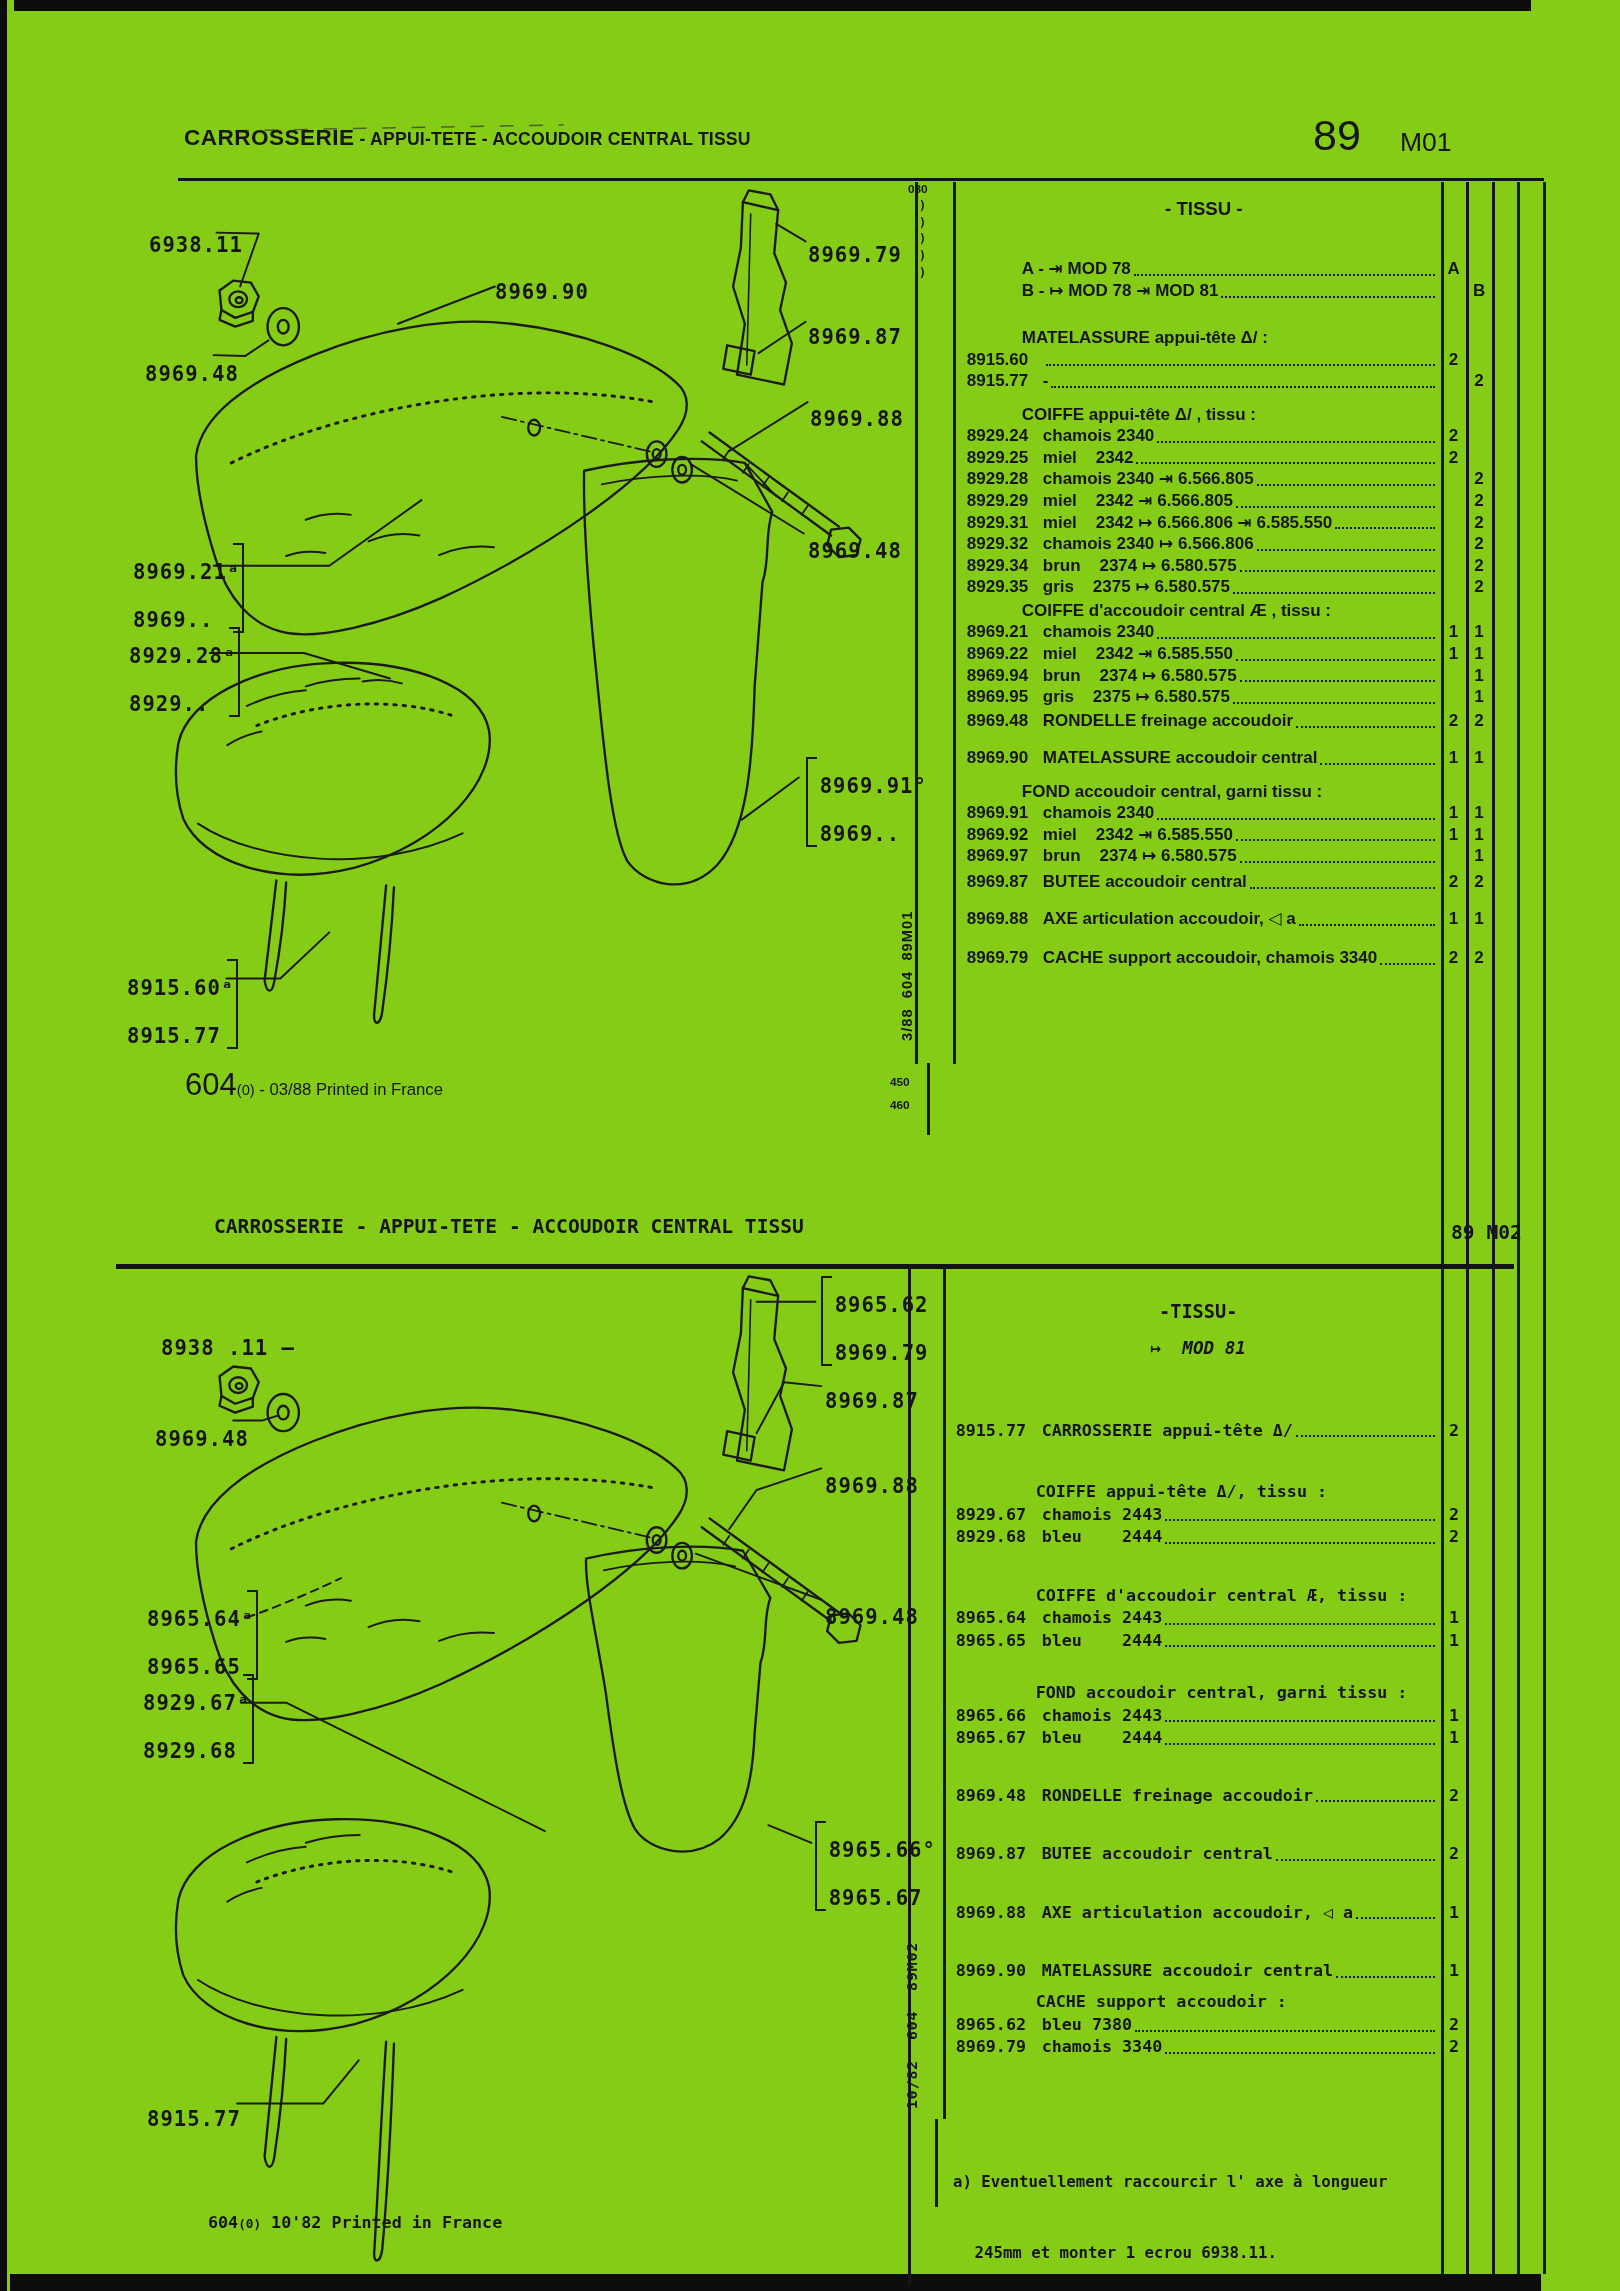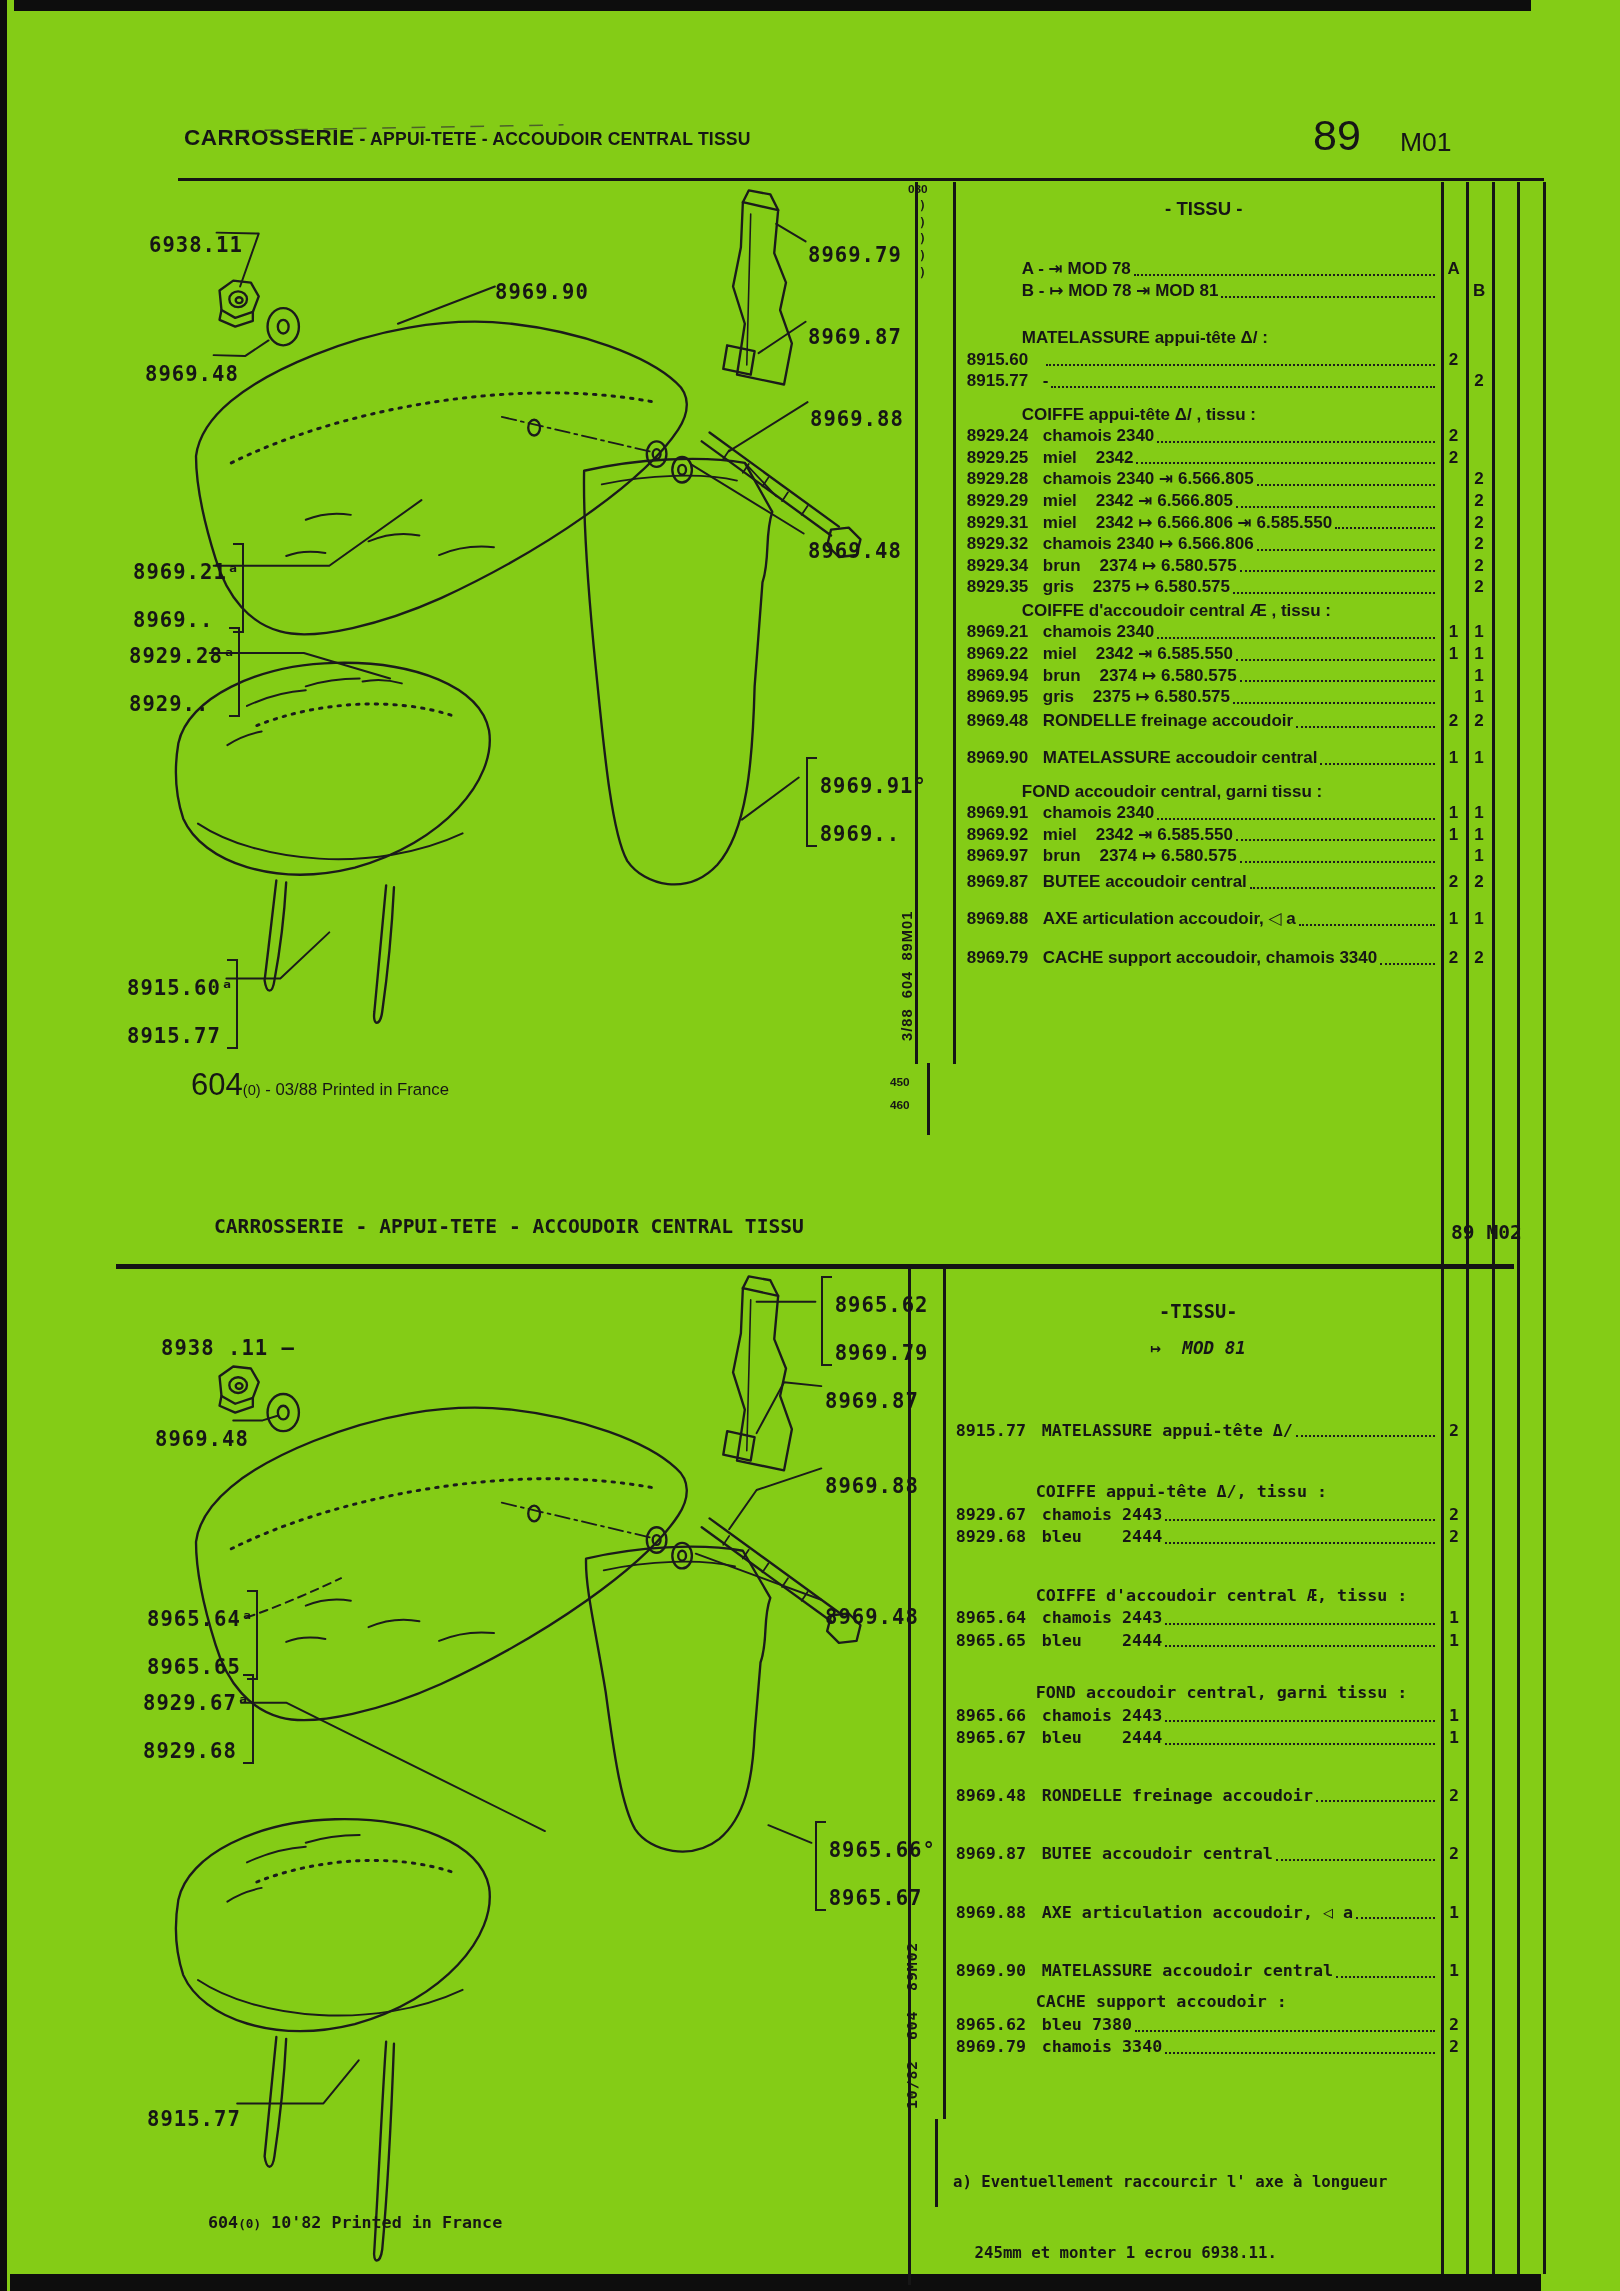--- a/index.html
+++ b/index.html
@@ -49,21 +49,21 @@
       border:2.9px solid #1b1b1b;border-left:none;}
   .callout.br-left{padding-left:13.7px;}
   .callout.br-left::before{content:"";position:absolute;left:0;top:3.9px;bottom:2px;width:8.8px;
       border:2.9px solid #1b1b1b;border-right:none;}
   
   .footnote{position:absolute;white-space:pre;}
   #fn1{left:939px;top:1068px;font:700 16.7px/22.5px "Liberation Sans","DejaVu Sans",sans-serif;}
   #fn2{left:953px;top:2123px;font:700 15.7px/23.5px "DejaVu Sans Mono",monospace;}
   .fn-l2{margin-left:21.6px;}
   
-  .print1{position:absolute;left:191px;top:1068px;}
+  .print1{position:absolute;left:185px;top:1068px;}
   .print1 .p-num{font:400 31px/33px "Liberation Sans",sans-serif;}
   .print1 .p-sub{font:400 14.7px/33px "Liberation Sans",sans-serif;}
   .print1 .p-rest{font:400 16.7px/33px "Liberation Sans",sans-serif;}
   .print2{position:absolute;left:208px;top:2213px;font:700 16.7px/19.6px "DejaVu Sans Mono",monospace;}
   .print2 .p-sub{font-size:12.7px;}
   svg{position:absolute;left:0;top:0;}
 </style>
 </head>
 <body>
 
@@ -401,21 +401,21 @@
         </div>
       </div>
   </div>
 
   <div id="t2" class="tbl">
     <div class="t-title">-TISSU-</div>
     <div class="t-sub">↦  MOD 81</div>
     <div id="t2-body">
         <div class="t-row" style="margin-top: 59px;">
           <span class="ref">8915.77</span>
-          <span class="desc">MATELASSURE appui-tête Δ/</span>
+          <span class="desc">CARROSSERIE appui-tête Δ/</span>
           <span class="lead"></span>
           <span class="qty">2</span>
         </div>
         <div class="t-head" style="margin-top: 39px;">COIFFE appui-tête Δ/, tissu :</div>
         <div class="t-row">
           <span class="ref">8929.67</span>
           <span class="desc">chamois 2443</span>
           <span class="lead"></span>
           <span class="qty">2</span>
         </div>

